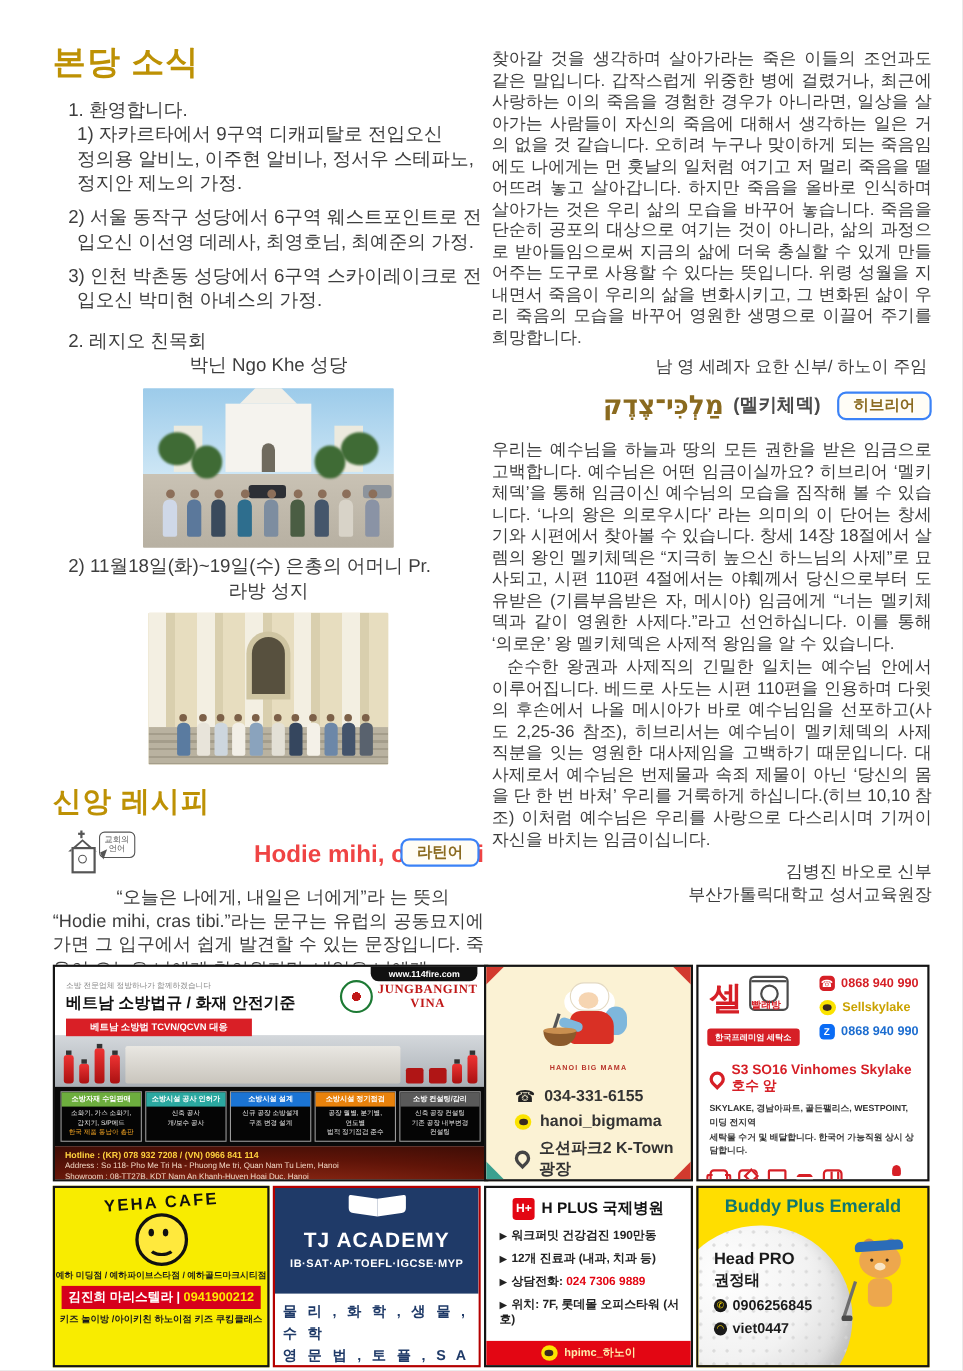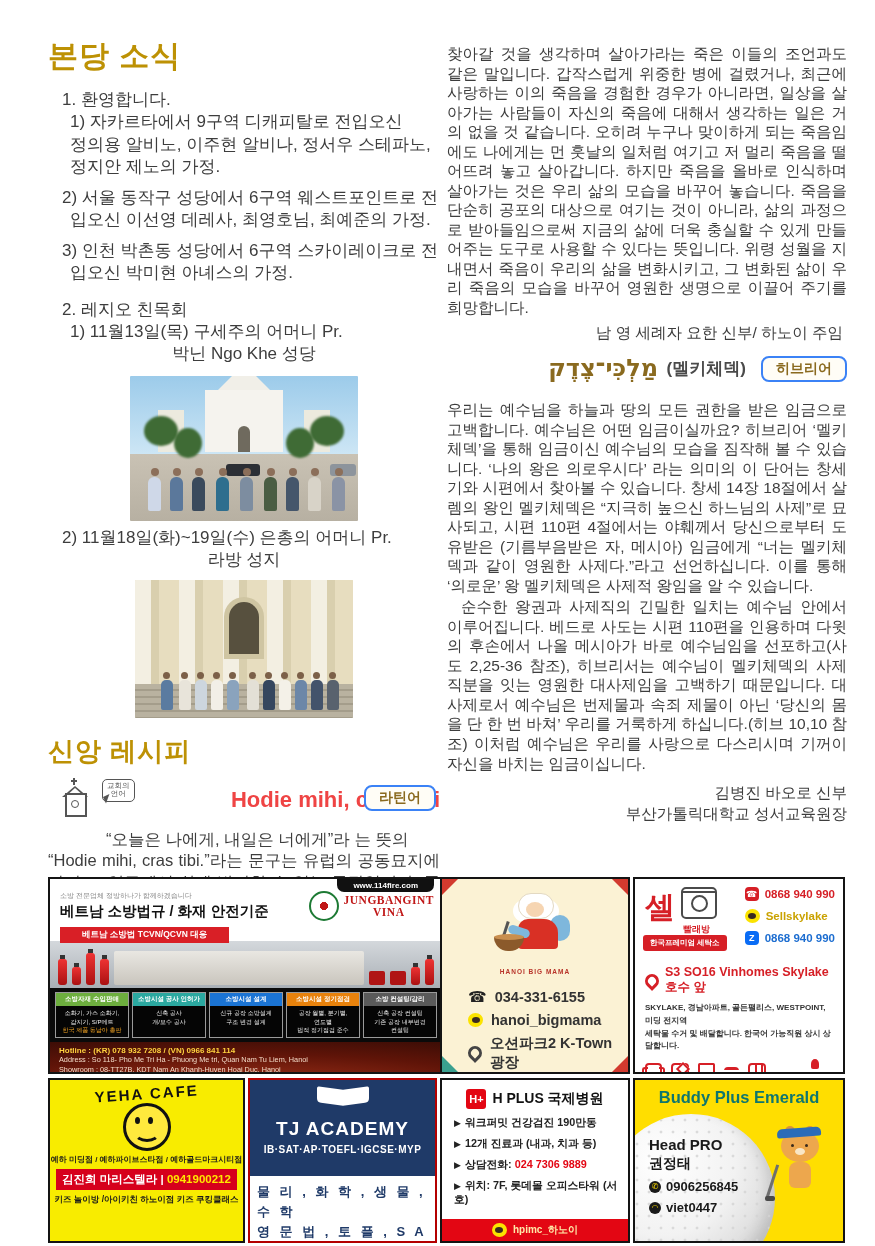--- a/index.html
+++ b/index.html
@@ -45,21 +45,21 @@
   .pq:before{content:"";position:absolute;top:-8px;left:2px;width:7px;height:7px;border-radius:50%;background:#7c6048;}
   
   .recipe-row{position:relative;margin-top:10px;height:44px;}
   .church-ic{position:absolute;left:14px;top:4px;width:24px;height:34px;}
   .church-ic .body{position:absolute;left:3px;bottom:0;width:18px;height:20px;border:2px solid #555;background:#fff;}
   .church-ic .roof{position:absolute;left:0;bottom:20px;border-left:13px solid transparent;border-right:13px solid transparent;border-bottom:11px solid #555;}
   .church-ic .roof:after{content:"";position:absolute;left:-10px;top:2px;border-left:10px solid transparent;border-right:10px solid transparent;border-bottom:9px solid #fff;}
   .church-ic .cross{position:absolute;left:11px;bottom:32px;width:2px;height:7px;background:#555;}
   .church-ic .cross:after{content:"";position:absolute;left:-2px;top:2px;width:6px;height:2px;background:#555;}
   .church-ic .win{position:absolute;left:9px;bottom:9px;width:6px;height:6px;border:1px solid #555;border-radius:50%;}
-  .bubble{position:absolute;left:54px;top:0;border:1.5px solid #555;border-radius:5px;padding:2px 4px;
+  .bubble{position:absolute;left:42px;top:0;border:1.5px solid #555;border-radius:5px;padding:2px 4px;
           font-size:7.5px;line-height:1.15;color:#555;text-align:center;background:#fff;}
   .bubble:after{content:"";position:absolute;left:-5px;bottom:-1px;border:5px solid transparent;border-right-color:#555;transform:rotate(20deg);}
   .latin-title{display:block;text-align:right;font-weight:800;font-size:22px;color:#ef4444;padding-top:8px;}
   .lang-badge{position:absolute;right:4px;top:6px;border:2px solid #3b82f6;border-radius:8px;background:#fffdf6;
           color:#8a6a1f;font-weight:700;font-size:14px;padding:2px 13px;}
   .recipe-para{font-size:16.5px;line-height:1.3;text-align:justify;margin-top:6px;}
   .recipe-para .q1{display:block;text-indent:58px;}
   
   .body-para{font-size:15.5px;line-height:1.26;text-align:justify;margin:0;}
   .byline{font-size:15.5px;text-align:right;margin:6px 4px 10px 0;}
@@ -129,21 +129,21 @@
   .ic-kakao:before{content:"";position:absolute;left:3.5px;top:4px;width:8px;height:6px;background:#3a2a20;border-radius:50%;}
   .ic-pin{width:8px;height:8px;border:3px solid #444;border-radius:50% 50% 50% 0;transform:rotate(-45deg);flex:0 0 auto;}
   .ic-pin.red{border-color:#d61f26;}
   
   .ad-sell{left:585px;top:0;width:212px;height:197px;}
   .sell-top{position:relative;height:86px;}
   .sell-logo{position:absolute;left:10px;top:8px;font-size:30px;font-weight:800;color:#d61f26;}
   .wash{position:absolute;left:46px;top:8px;width:32px;height:28px;border:2.5px solid #4a4a4a;border-radius:5px;background:#fff;}
   .wash:before{content:"";position:absolute;left:8px;top:6px;width:13px;height:13px;border:2.5px solid #4a4a4a;border-radius:50%;}
   .wash:after{content:"";position:absolute;left:0;top:2px;width:100%;height:2px;background:#4a4a4a;}
-  .sell-sub{position:absolute;left:48px;top:44px;font-size:9px;font-weight:800;color:#d61f26;}
+  .sell-sub{position:absolute;left:48px;top:28px;font-size:9px;font-weight:800;color:#d61f26;}
   .sell-badge{position:absolute;left:8px;top:56px;background:#d61f26;color:#fff;font-size:7.5px;font-weight:700;
           padding:3px 7px;border-radius:3px;}
   .sell-contacts{position:absolute;right:8px;top:8px;}
   .crow{display:flex;align-items:center;gap:6px;margin-bottom:8px;font-size:11.5px;font-weight:800;}
   .crow.red{color:#d61f26;} .crow.yel{color:#caa200;} .crow.blu{color:#1c6dd0;}
   .ic-phone-red{width:14px;height:14px;background:#d61f26;border-radius:4px;color:#fff;font-size:9px;line-height:14px;text-align:center;flex:0 0 auto;}
   .ic-zalo{width:14px;height:14px;background:#0a6cf5;border-radius:4px;color:#fff;font-size:9px;font-weight:800;line-height:14px;text-align:center;flex:0 0 auto;}
   .sell-loc{display:flex;align-items:center;gap:6px;padding-left:10px;font-size:12.5px;font-weight:800;color:#d61f26;}
   .sell-desc{font-size:8px;font-weight:700;color:#333;line-height:1.6;padding:6px 10px 0 10px;}
   .sell-icons{display:flex;align-items:flex-end;gap:9px;padding:10px 8px 0 10px;}
@@ -229,21 +229,20 @@
   <div class="col-left">
     <h1 class="gold-head">본당 소식</h1>
 
     <div class="news-line ind1">1. 환영합니다.</div>
     <div class="news-line ind2">1) 자카르타에서 9구역 디캐피탈로 전입오신</div>
     <div class="news-line ind2">정의용 알비노, 이주현 알비나, 정서우 스테파노,</div>
     <div class="news-line ind2">정지안 제노의 가정.</div>
     <div class="news-line hang mt8">2) 서울 동작구 성당에서 6구역 웨스트포인트로 전입오신 이선영 데레사, 최영호님, 최예준의 가정.</div>
     <div class="news-line hang mt8">3) 인천 박촌동 성당에서 6구역 스카이레이크로 전입오신 박미현 아녜스의 가정.</div>
     <div class="news-line ind1 mt14">2. 레지오 친목회</div>
-    <div class="news-line ind2">1) 11월13일(목) 구세주의 어머니 Pr.</div>
     <div class="news-line center">박닌 Ngo Khe 성당</div>
 
     <div class="photo photo1">
       <div class="ph1-wing l"></div>
       <div class="ph1-wing r"></div>
       <div class="ph1-church">
           <div class="ph1-door"></div>
         </div>
       <div class="ph1-tree" style="left:14px;top:40px;"></div>
       <div class="ph1-tree" style="left:44px;top:52px;width:28px;"></div>

